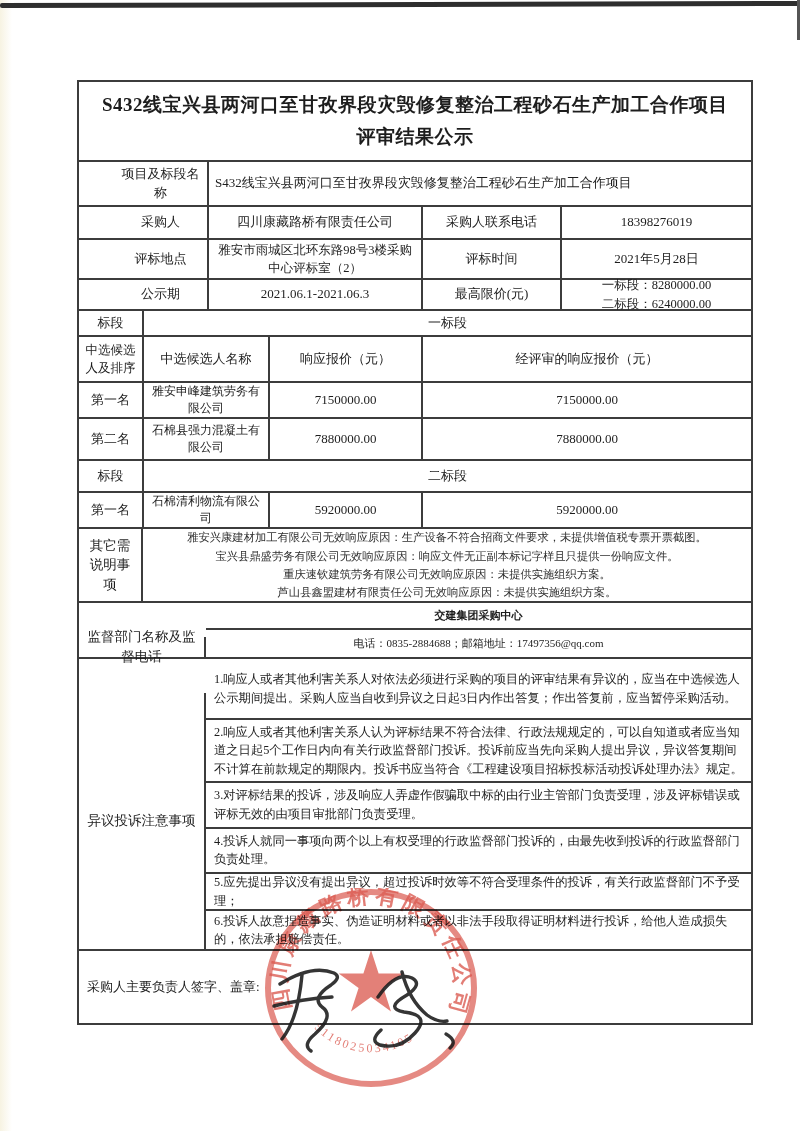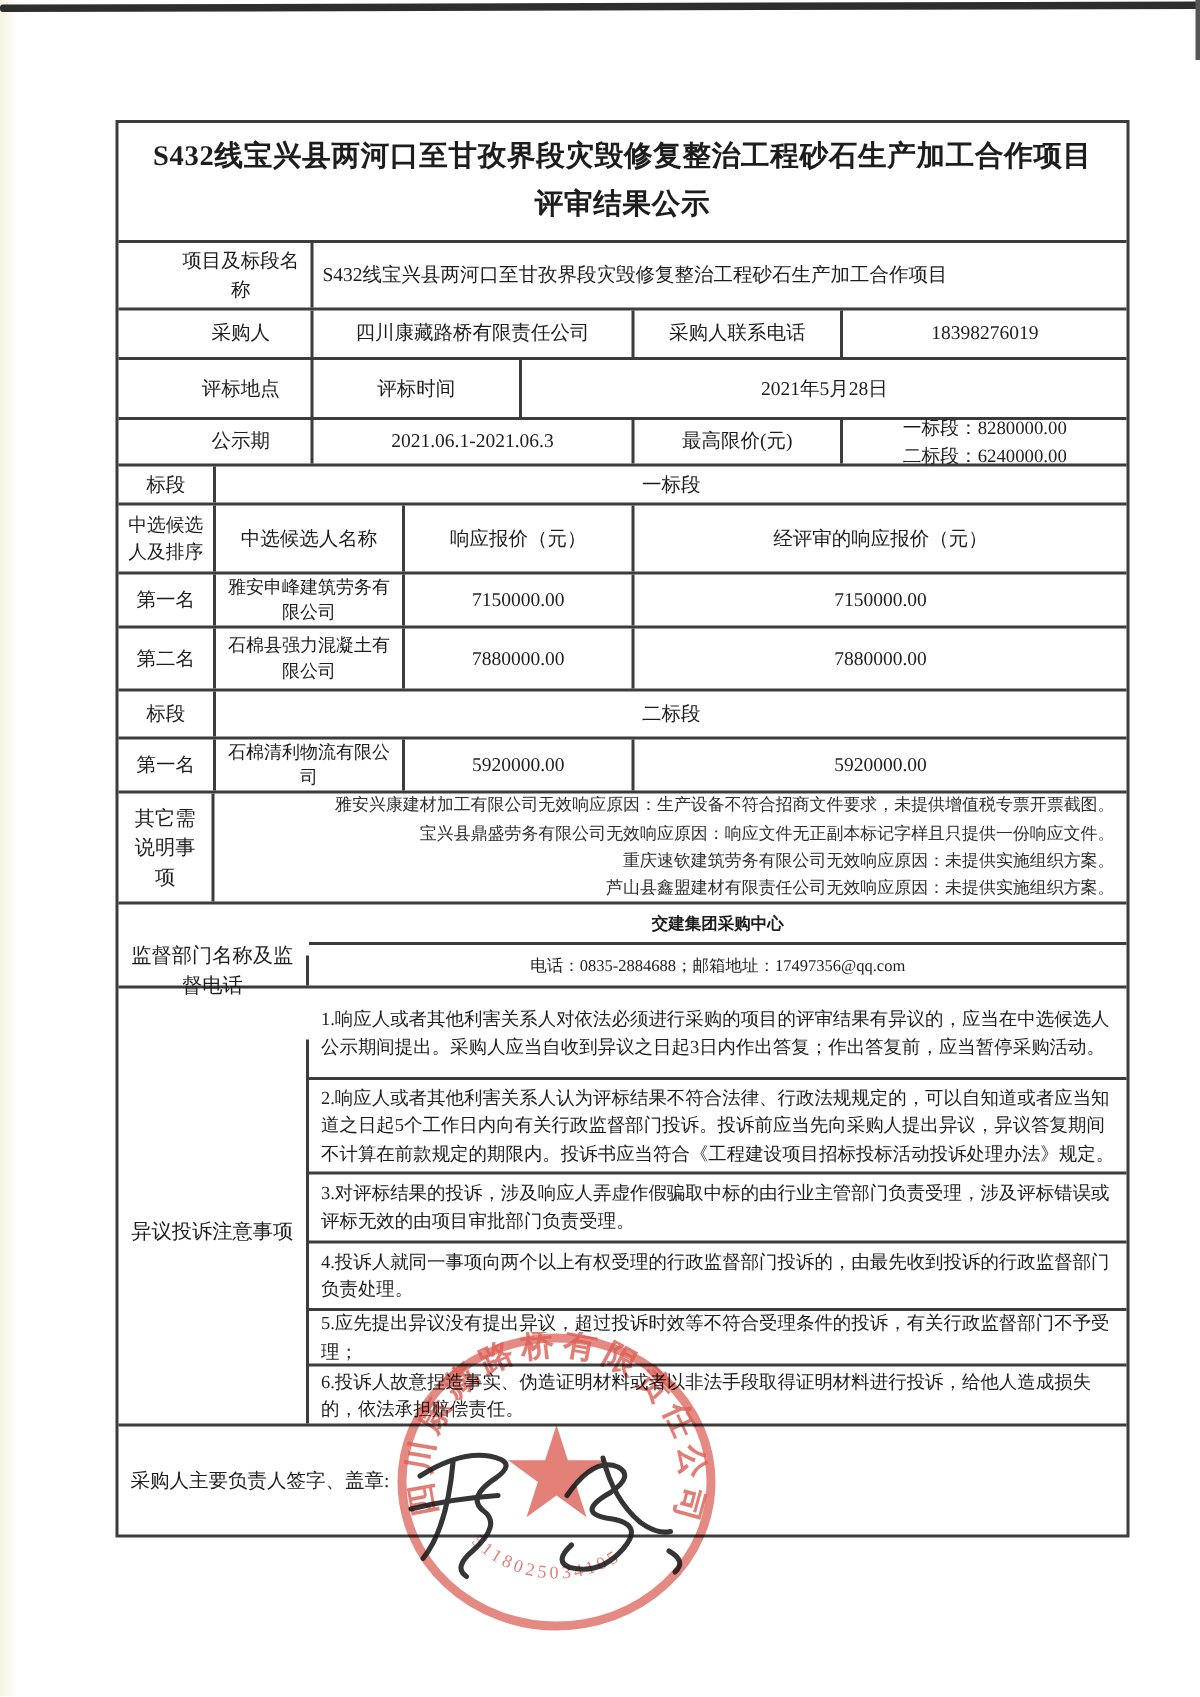--- a/index.html
+++ b/index.html
@@ -59,21 +59,21 @@
   .h-sign{height:72px;}
 
   .title-cell{
     flex:1;display:flex;flex-direction:column;align-items:center;justify-content:center;
     font-size:19px;font-weight:700;letter-spacing:.5px;line-height:1.7;border-right:none;
   }
   .maxprice-cell{flex-direction:column;align-items:center;justify-content:center;font-size:12.5px;line-height:1.45;}
   .substack{display:flex;flex-direction:column;flex:1;}
   .subrow{display:flex;align-items:center;justify-content:center;box-sizing:border-box;border-bottom:2px solid var(--line);font-size:11px;}
   .subrow:last-child{border-bottom:none;}
-  .notes-cell{flex:1;display:flex;flex-direction:column;justify-content:center;padding:3px 8px;font-size:11.3px;line-height:1.62;text-align:right;color:#2f2f2f;}
+  .notes-cell{flex:1;display:flex;flex-direction:column;justify-content:center;padding:3px 8px;font-size:11.3px;line-height:1.62;text-align:center;color:#2f2f2f;}
   .obj-item{box-sizing:border-box;border-bottom:2px solid var(--line);padding:3px 8px;font-size:12.3px;line-height:1.5;text-align:left;display:flex;align-items:center;}
   .obj-item:last-child{border-bottom:none;}
   .sign-cell{flex:1;display:flex;align-items:center;padding-left:8px;font-size:13px;border-right:none;}
 
   .seal{position:absolute;left:260px;top:888px;width:222px;height:206px;z-index:5;mix-blend-mode:multiply;opacity:.88;pointer-events:none;}
   .signature{position:absolute;left:250px;top:942px;width:260px;height:115px;z-index:6;pointer-events:none;}
 </style>
 </head>
 <body>
 
@@ -97,20 +97,21 @@
 
     <div class="row h-purchaser">
       <div class="cell c1">采购人</div>
       <div class="cell c2">四川康藏路桥有限责任公司</div>
       <div class="cell c3">采购人联系电话</div>
       <div class="cell c4">18398276019</div>
     </div>
 
     <div class="row h-venue">
       <div class="cell c1">评标地点</div>
+      <div class="cell c2" style="font-size:12.5px;">雅安市雨城区北环东路98号3楼采购中心评标室（2）</div>
       <div class="cell c3">评标时间</div>
       <div class="cell c4">2021年5月28日</div>
     </div>
 
     <div class="row h-publicity">
       <div class="cell c1">公示期</div>
       <div class="cell c2">2021.06.1-2021.06.3</div>
       <div class="cell c3">最高限价(元)</div>
       <div class="cell c4 maxprice-cell">
         <div>一标段：8280000.00</div>

